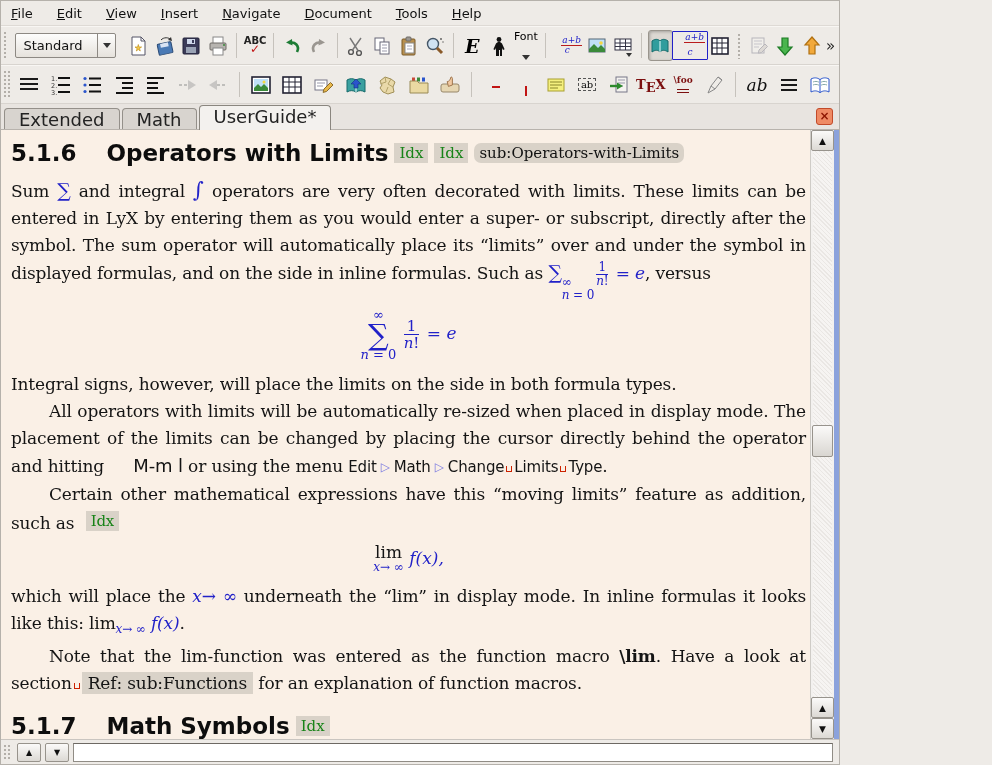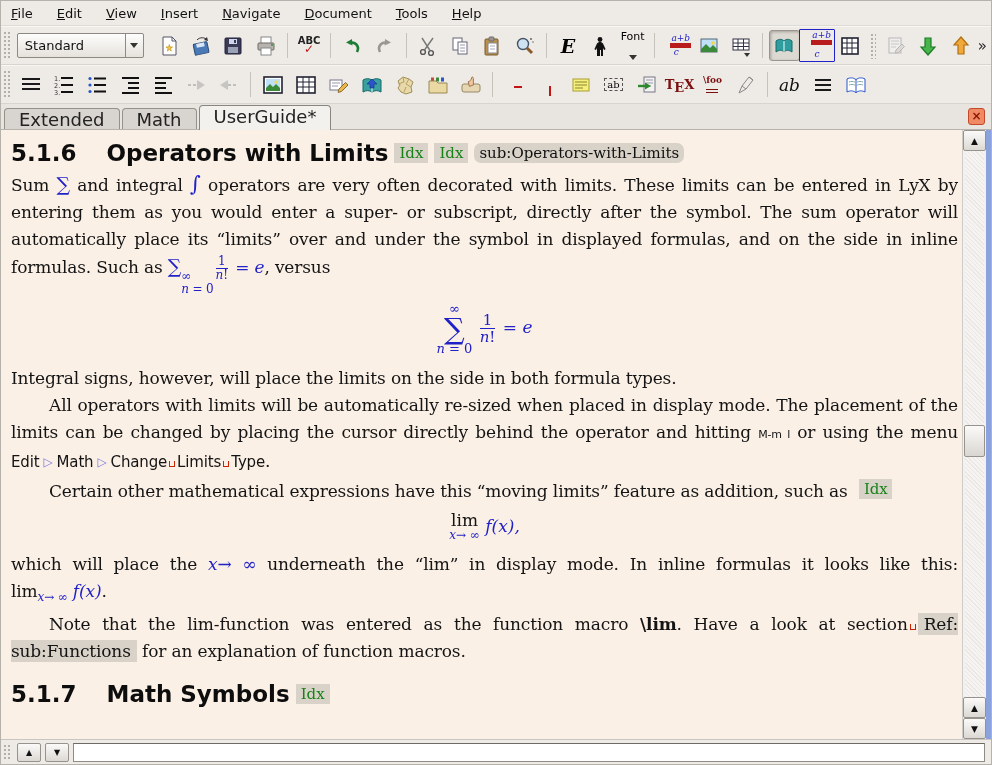--- a/index.html
+++ b/index.html
@@ -1,18 +1,18 @@
 <!DOCTYPE html>
 <html><head>
 <meta charset="utf-8">
 <style>
   * { margin:0; padding:0; box-sizing:border-box; }
   html,body { width:992px; height:765px; overflow:hidden; }
   body { font-family:"DejaVu Sans","Liberation Sans",sans-serif; background:#eeebe7; }
-  #app { position:relative; width:992px; height:765px; background:#be185d; border:1px solid #b5b1ab; }
+  #app { position:relative; width:840px; height:765px; background:#be185d; border:1px solid #b5b1ab; }
 
   
   .menubar { height:25px; display:flex; align-items:center; gap:24px; padding-left:10px;
              background:#eeebe7; border-bottom:1px solid #dedad5; font-size:13px; color:#111; }
   .menu-item { cursor:default; }
   .menu-item u { text-decoration:underline; }
 
   
   .toolbar { height:39px; display:flex; align-items:center; gap:2px; padding:0 4px 0 2px;
              background:#eeebe7; border-top:1px solid #f8f6f3; border-bottom:1px solid #d8d4cf; }
@@ -30,21 +30,21 @@
            background:linear-gradient(#fdfdfc,#e6e2dc); display:flex; align-items:center; }
   .combo-text { flex:1; padding-left:7px; font-size:13px; color:#111; }
   .combo-btn { width:18px; align-self:stretch; border-left:1px solid #8d8983;
                display:flex; align-items:center; justify-content:center; }
   .tri-down { width:0; height:0; border-left:4px solid transparent; border-right:4px solid transparent;
               border-top:5px solid #333; }
   .emphE { font-family:"DejaVu Serif",serif; font-style:italic; font-weight:bold; font-size:19px; }
   .fontlbl { display:flex; flex-direction:column; align-items:center; font-size:11px; line-height:1; gap:13px; }
   .fracicon { font-family:"DejaVu Serif",serif; font-style:italic; color:#2121c8; font-size:9px;
               line-height:1; text-align:center; }
-  .fracicon .fn { display:block; border-bottom:5px solid #b91c1c; padding:0 1px;margin-left:9px; }
+  .fracicon .fn { display:block; border-bottom:1px solid #b91c1c; padding:0 1px;margin-left:9px; }
   .boxed { border:1px solid #2121c8; padding:1px 2px; border-radius:1px; }
   .texlbl { font-family:"DejaVu Serif",serif; font-weight:bold; color:#7c0f0f; font-size:13px; line-height:1; }
   .texlbl .te { position:relative; top:3px; }
   .foolbl { font-family:"DejaVu Serif",serif; font-weight:bold; color:#7c0f0f; font-size:9px; line-height:1;
             display:flex; flex-direction:column; align-items:center; gap:4px; }
   .foolbl .fl { width:12px; height:5px;
             background:repeating-linear-gradient(to bottom,#7c0f0f 0 1px, transparent 1px 3px); }
   .ablbl { font-family:"DejaVu Serif",serif; font-style:italic; font-size:17px; color:#111; }
   .overflow { margin-left:auto; font-size:15px; color:#222; }
   .spell { display:flex; flex-direction:column; align-items:center; line-height:1; }
@@ -77,40 +77,40 @@
 
   .h-sec { margin-top:10px; font-size:23px; font-weight:bold; color:#0d0d0d; font-family:"DejaVu Sans",sans-serif; }
   .h-sec .num { margin-right:30px; }
   .badge { font-family:"DejaVu Serif",serif; font-weight:normal; font-size:15px; background:#d9d2c8;
            padding:1px 5px; margin-left:6px; vertical-align:3px; }
   .badge.green { color:#178317; font-weight:normal; }
   .badge.lbl { color:#111;border-radius:7px; }
   .body { font-family:"DejaVu Serif",serif; font-size:17px; line-height:27px; color:#141414;
           text-align:justify; letter-spacing:-0.15px; }
   .indent { text-indent:38px; }
-  .mt { margin-top:5px; }
+  .mt { margin-top:11px; }
   .math { color:#2121c8; }
   .mop { color:#2121c8; font-size:19px; }
   .mop.int { font-size:21px; }
   .nowrap { white-space:nowrap; }
   .scripts { display:inline-flex; flex-direction:column; vertical-align:-7px; font-size:12px; line-height:1.05;
              text-align:left; color:#2121c8; }
   .frac { display:inline-block; text-align:center; font-size:12px; line-height:1.1; vertical-align:-6px;
           color:#2121c8; margin:0 2px; }
   .frac .num { display:block; border-bottom:1px solid currentColor; padding:0 2px; }
   .frac .den { display:block; }
   .disp { text-align:center; color:#2121c8; font-family:"DejaVu Serif",serif; font-size:17px; margin:7px 0 9px; }
   .sumstack { display:inline-flex; flex-direction:column; align-items:center; font-size:13px; line-height:1.05;
               vertical-align:middle; }
   .sigma { font-size:29px; line-height:.9; }
   .frac.md { font-size:15px; vertical-align:middle; }
   .limstack { display:inline-flex; flex-direction:column; align-items:center; line-height:1.05; vertical-align:middle; }
   .limword { color:#141414; }
   .limunder { font-size:12px; color:#2121c8; }
-  .kbd { font-family:"DejaVu Sans",sans-serif; font-size:11px; }
+  .kbd { font-family:"DejaVu Sans",sans-serif; font-size:18px;margin-left:24px; }
   .uipath { font-family:"DejaVu Sans",sans-serif; font-size:15px; font-weight:500; }
   .ptri { color:#7a7ae0; font-size:12px; padding:0 4px; vertical-align:1px; }
   .pspace { display:inline-block; width:6px; height:6px; border:1px solid #cc2200; border-top:none;
             margin:0 2px; }
   .macro { font-weight:bold; }
   .refbadge { background:#d9d2c8; padding:1px 6px; }
 
   
   .scrollcol { position:absolute; right:5px; top:0; bottom:0; width:24px; display:flex; flex-direction:column;
                background:#f3f1ef; border-left:1px solid #cfccc7; }

